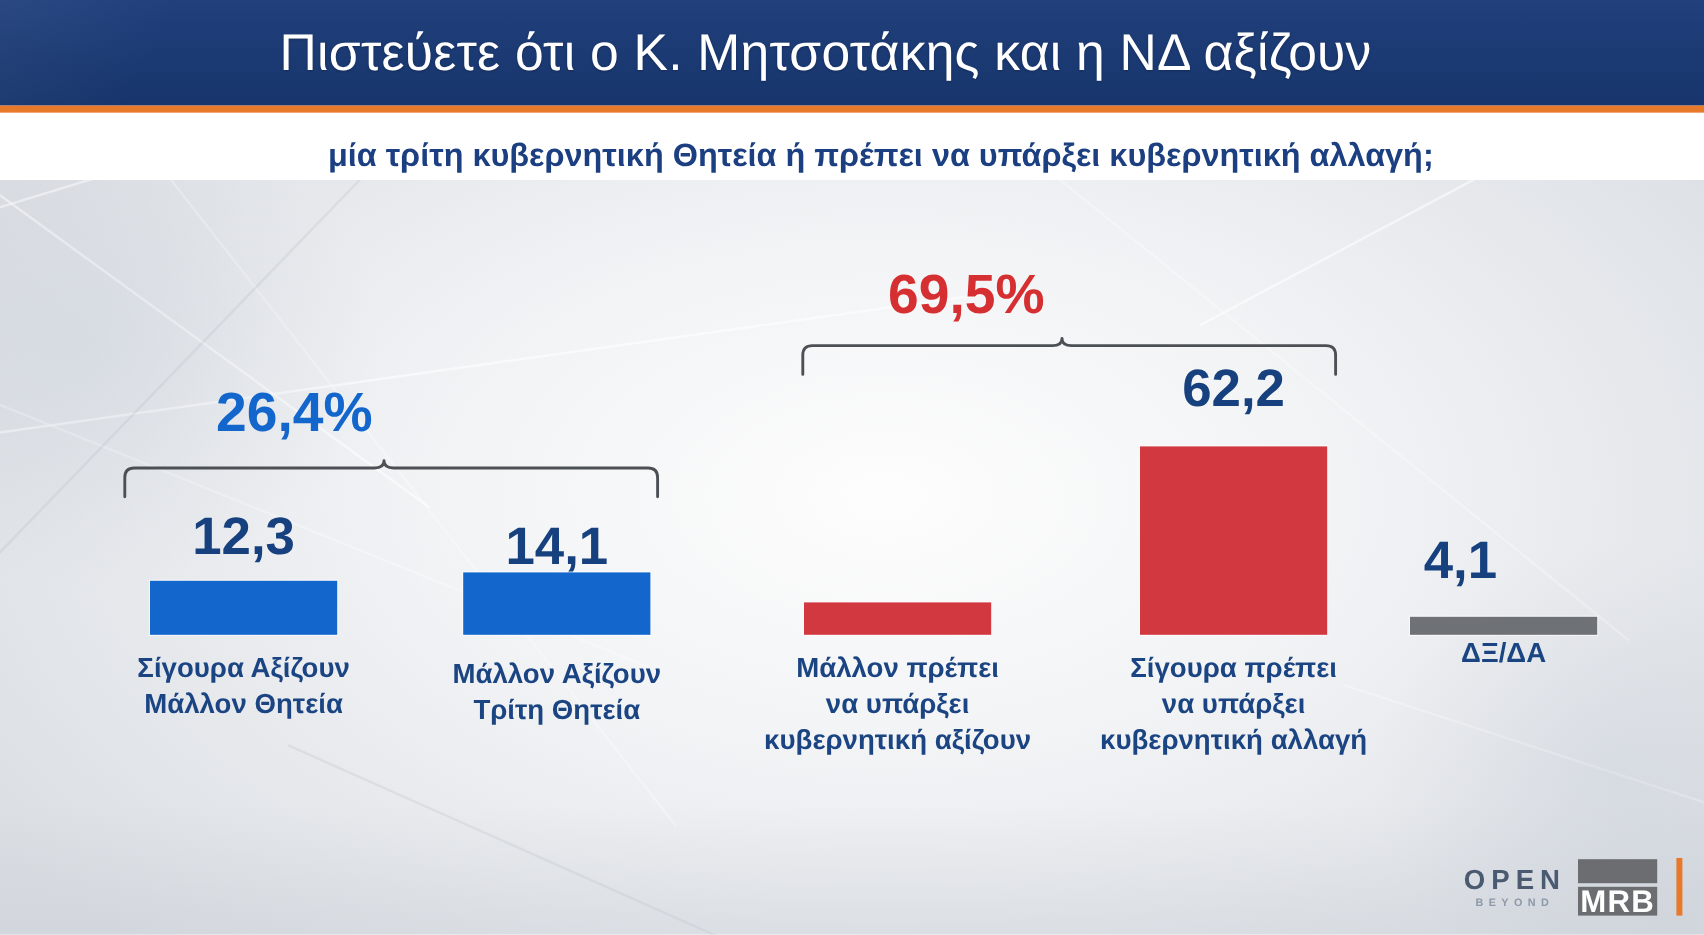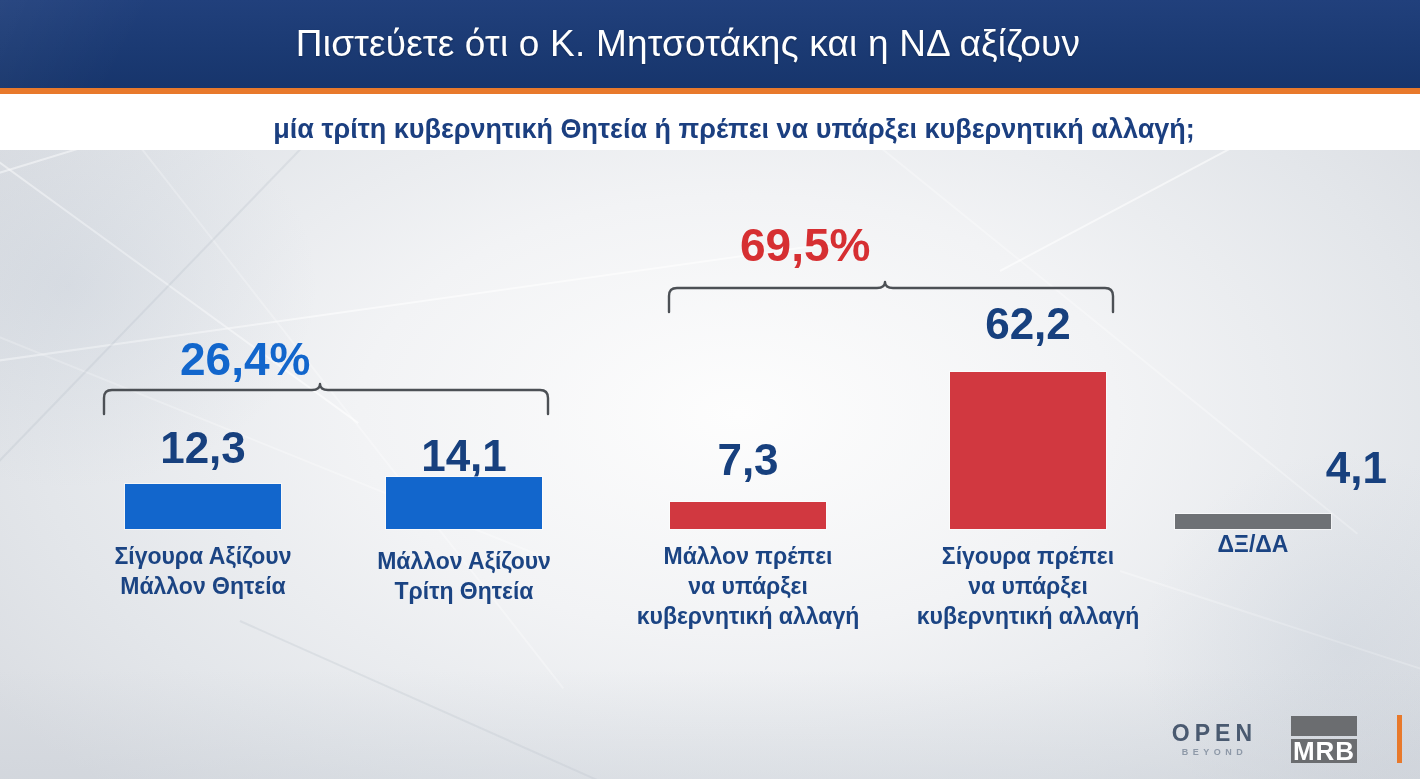--- a/index.html
+++ b/index.html
@@ -38,21 +38,21 @@
     transform: rotate(12deg);
   }
   .header-title {
     position: absolute;
     left: 0; top: 0;
     width: 1376px; height: 88px;
     display: flex;
     align-items: center;
     justify-content: center;
     color: #ffffff;
-    font-size: 37px;
+    font-size: 43px;
     font-weight: 400;
     letter-spacing: 0.2px;
     white-space: nowrap;
     text-shadow: 0 1px 2px rgba(0,0,0,0.25);
   }
   .orange-rule {
     position: absolute;
     left: 0; top: 88px;
     width: 1420px;
     height: 6px;
@@ -147,21 +147,21 @@
   }
   .brace-wrap svg { display: block; }
 
   
   .logo-row {
     position: absolute;
     right: 18px;
     bottom: 16px;
     display: flex;
     align-items: center;
-    gap: 34px;
+    gap: 10px;
   }
   .open-logo {
     display: flex;
     flex-direction: column;
     align-items: center;
     gap: 3px;
   }
   .open-word {
     color: #4a5a70;
     font-size: 23px;
@@ -223,21 +223,21 @@
     <div class="tex" style="left:-40px;  top:215px; width:900px; transform:rotate(-8deg);"></div>
     <div class="tex dark" style="left:-20px;  top:330px; width:520px; transform:rotate(-46deg);"></div>
     <div class="tex dim" style="left:860px;  top:-20px; width:640px; transform:rotate(39deg);"></div>
     <div class="tex" style="left:1000px; top:120px; width:520px; transform:rotate(-28deg);"></div>
     <div class="tex dim" style="left:1120px; top:420px; width:400px; transform:rotate(18deg);"></div>
     <div class="tex dark" style="left:240px;  top:470px; width:460px; transform:rotate(24deg);"></div>
     <div class="blob" style="left:-40px; top:0px; width:360px; height:340px; background:radial-gradient(ellipse at 30% 40%, rgba(170,182,198,0.22) 0%, rgba(170,182,198,0) 70%);"></div>
     <div class="blob" style="left:1140px; top:300px; width:340px; height:330px; background:radial-gradient(ellipse at 60% 60%, rgba(170,182,198,0.20) 0%, rgba(170,182,198,0) 70%);"></div>
     <div class="blob" style="left:0px; top:520px; width:1420px; height:110px; background:linear-gradient(180deg, rgba(198,204,212,0) 0%, rgba(193,200,209,0.30) 100%);"></div>
 
-    <div class="group-total" style="left:180px; top:170px; width:300px; color:#1266cc;margin-top:16px;">26,4%</div>
+    <div class="group-total" style="left:180px; top:170px; width:300px; color:#1266cc;">26,4%</div>
     <div class="brace-wrap" style="left:98px; top:232px;">
       <svg width="456" height="34" viewBox="0 0 456 34" fill="none">
         <path d="M6 32 L6 16 Q6 8 14 8 L214 8 Q222 8 222 2 Q222 8 230 8 L442 8 Q450 8 450 16 L450 32" stroke="#4c5055" stroke-width="2.4" stroke-linecap="round" stroke-linejoin="round" fill="none"></path>
       </svg>
     </div>
 
     <div class="group-total" style="left:740px; top:72px; width:300px; color:#d62f32;">69,5%</div>
     <div class="brace-wrap" style="left:663px; top:130px;">
       <svg width="456" height="34" viewBox="0 0 456 34" fill="none">
         <path d="M6 32 L6 16 Q6 8 14 8 L214 8 Q222 8 222 2 Q222 8 230 8 L442 8 Q450 8 450 16 L450 32" stroke="#4c5055" stroke-width="2.4" stroke-linecap="round" stroke-linejoin="round" fill="none"></path>
@@ -247,33 +247,32 @@
     <div class="bar-value" style="left:78px; top:276px; width:250px;">12,3</div>
     <div class="bar blue" style="left:125px; top:334px; width:156px; height:45px;"></div>
     <div class="cat-label" style="left:78px; top:392px; width:250px;">Σίγουρα Αξίζουν
 Μάλλον Θητεία</div>
 
     <div class="bar-value" style="left:339px; top:268px; width:250px;margin-top:16px;">14,1</div>
     <div class="bar blue" style="left:386px; top:327px; width:156px; height:52px;"></div>
     <div class="cat-label" style="left:339px; top:368px; width:250px;margin-top:29px;">Μάλλον Αξίζουν
 Τρίτη Θητεία</div>
 
-    <div class="bar-value" style="left:623px; top:288px; width:250px;">7,3</div>
     <div class="bar red" style="left:670px; top:352px; width:156px; height:27px;"></div>
     <div class="cat-label" style="left:608px; top:392px; width:280px;">Μάλλον πρέπει
 να υπάρξει
-κυβερνητική αλλαγή</div>
+κυβερνητική αξίζουν</div>
 
     <div class="bar-value" style="left:903px; top:152px; width:250px;">62,2</div>
     <div class="bar red" style="left:950px; top:222px; width:156px; height:157px;"></div>
     <div class="cat-label" style="left:888px; top:392px; width:280px;">Σίγουρα πρέπει
 να υπάρξει
 κυβερνητική αλλαγή</div>
 
-    <div class="bar-value" style="left:1137px; top:296px; width:250px;text-align:right;">4,1</div>
+    <div class="bar-value" style="left:1092px; top:296px; width:250px;">4,1</div>
     <div class="bar grey" style="left:1175px; top:364px; width:156px; height:15px;"></div>
     <div class="cat-label" style="left:1128px; top:380px; width:250px;">ΔΞ/ΔΑ</div>
 
     <div class="logo-row">
       <div class="open-logo">
         <div class="open-word">OPEN</div>
         <div class="beyond-word">BEYOND</div>
       </div>
       <div class="mrb-logo">
         <div class="mrb-top"></div>

